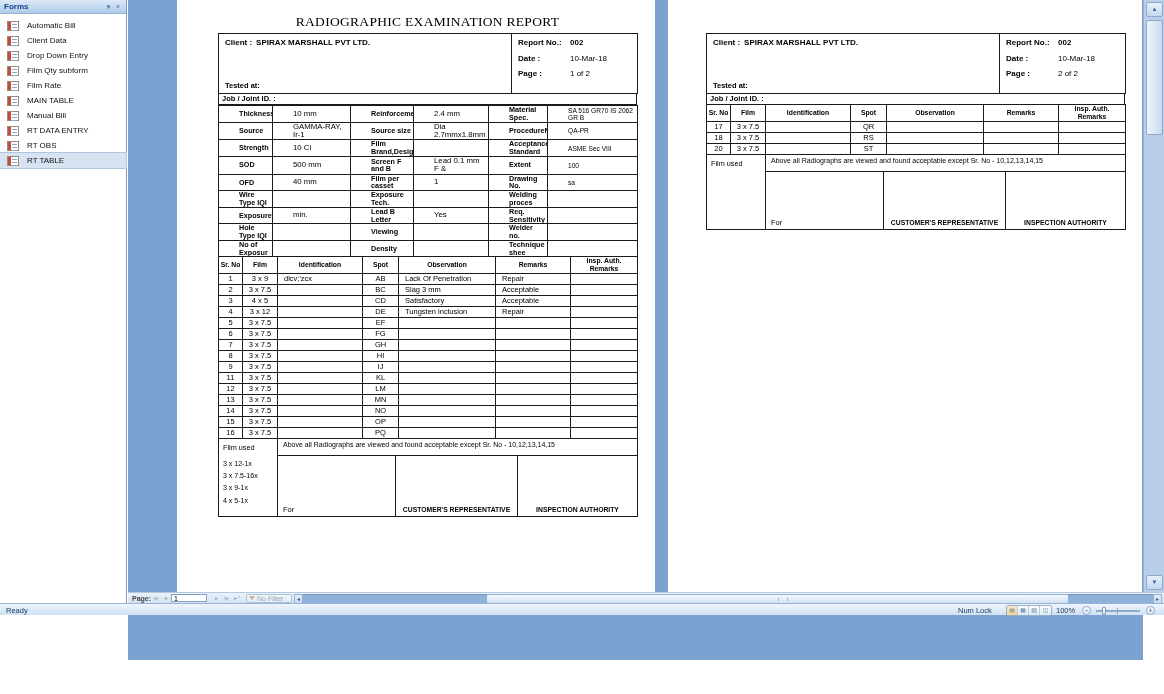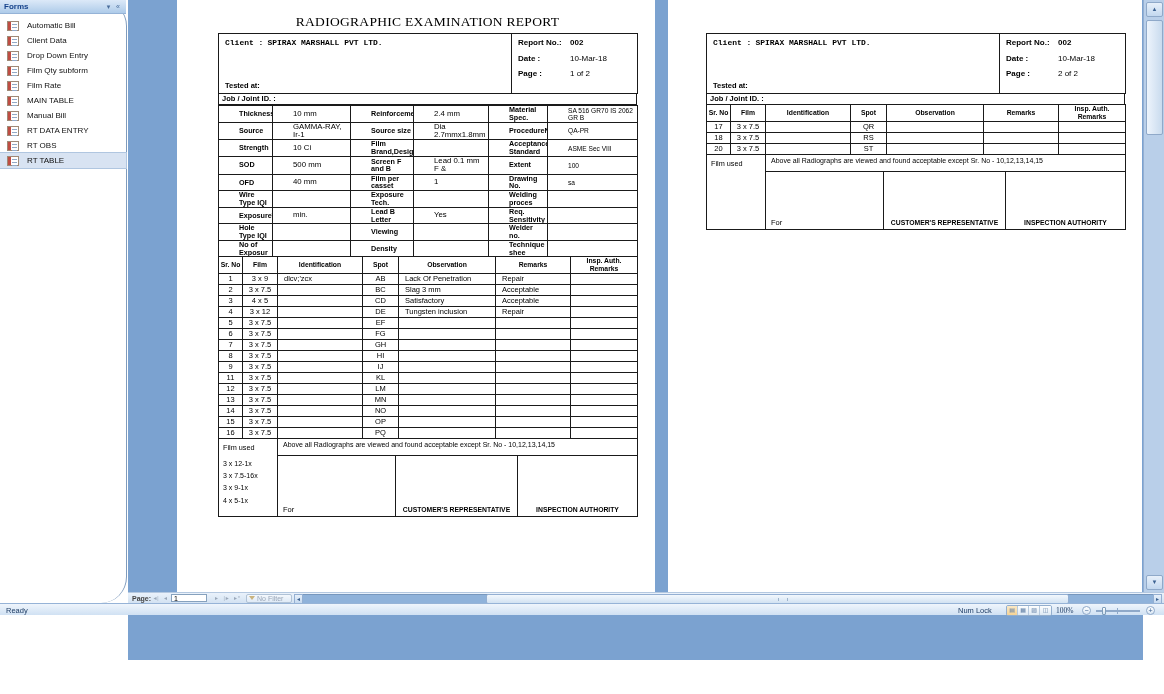--- a/index.html
+++ b/index.html
@@ -2,21 +2,21 @@
 <html><head>
 <meta charset="utf-8">
 <style>
   * { box-sizing: border-box; margin: 0; padding: 0; }
   html,body { background:#fff; }
   .app { position:relative; width:1164px; height:694px; background:#fff; overflow:hidden;
          font-family:"Liberation Sans", sans-serif; color:#000; }
 
   
   .sidebar { position:absolute; left:0; top:0; width:127px; height:603px; background:#fff;
-             border-right:1px solid #7e9bbd;border-radius:26px; }
+             border-right:1px solid #7e9bbd; }
   .sb-header { height:14px; background:linear-gradient(#dce9f8,#aecbe9); border-bottom:1px solid #95b3d7;
                display:flex; align-items:center; justify-content:space-between; padding:0 4px;
                font-size:8px; font-weight:bold; color:#15428b; }
   .sb-hdr-icons { color:#4a6d9b; font-size:7px; letter-spacing:2px; font-weight:normal; }
   .sb-items { list-style:none; margin-top:4px; }
   .sb-item { height:15px; display:flex; align-items:center; padding-left:7px; font-size:8px; color:#111; }
   .sb-item.selected { background:#d8e3f2; outline:1px solid #b0c6e0; }
   .form-icon { width:12px; height:10px; border:1px solid #9f8a77; background:#fff; margin-right:8px;
                position:relative; flex:none; }
   .form-icon::before { content:""; position:absolute; left:0; top:0; bottom:0; width:3px; background:#bf4d43; }
@@ -34,21 +34,21 @@
 
   .rpt-title { text-align:center; font-family:"Liberation Serif", serif; font-weight:normal;
                font-size:13.5px; letter-spacing:.3px; height:15px; margin-bottom:4px; white-space:nowrap; }
 
   table.tbl { width:100%; border-collapse:collapse; table-layout:fixed; background:#fff; }
   table.tbl td, table.tbl th { border:1px solid #1a1a1a; overflow:hidden; }
 
   
   .hdr-tbl td { height:60px; vertical-align:top; }
   .hdr-left { position:relative; padding:4px 6px 2px; }
-  .client-line { font-weight:bold; font-size:8px;font-family:Liberation Mono, monospace; }
+  .client-line { font-weight:bold; font-size:8px; }
   .client-line .lab { margin-right:4px; }
   .tested-line { position:absolute; left:6px; bottom:3px; font-weight:bold; font-size:7.5px; }
   .hdr-right { padding:4px 2px 3px 6px; }
   .hdr-right .row { display:flex; font-size:8px; margin-bottom:6.5px; }
   .hdr-right .lab { font-weight:bold; width:52px; flex:none; }
   .hdr-right .val-b { font-weight:bold; }
 
   .job-row { border:1px solid #1a1a1a; border-top:none; height:11px; line-height:10px;
              font-size:7.5px; font-weight:bold; padding-left:3px; background:#fff; }
 
@@ -113,21 +113,21 @@
                background:linear-gradient(#eff5fc,#d0e1f3); border-top:1px solid #96b3d7;
                font-size:7.5px; color:#1e3c64; }
   .statusbar > * { position:absolute; }
   .sb-ready { left:6px; top:2px; }
   .sb-numlock { left:958px; top:2px; }
   .viewbtns { left:1006px; top:1px; display:flex; border:1px solid #93aecd; border-radius:2px; overflow:hidden; }
   .vb { width:11px; height:9px; background:linear-gradient(#fdfefe,#dde9f4); border-right:1px solid #b6c9de;
         font-size:6px; line-height:9px; text-align:center; color:#5b7ba3; }
   .vb:last-child { border-right:none; }
   .vb.active { background:linear-gradient(#fbe9c6,#f6d394); }
-  .zoom-pct { left:1056px; top:2px;font-family:Liberation Serif, serif; }
+  .zoom-pct { left:1056px; top:2px; }
   .zbtn { width:9px; height:9px; top:1.5px; border:1px solid #8fa9c9; border-radius:5px;
           background:linear-gradient(#ffffff,#d8e6f4); color:#3c6292; font-size:7px; line-height:7px;
           text-align:center; }
   .zoom-out { left:1082px; } .zoom-in { left:1146px; }
   .zoom-track { left:1096px; top:6px; width:44px; height:2px; background:#8fa9c9; }
   .zoom-tick { left:1117px; top:4px; width:1px; height:6px; background:#8fa9c9; }
   .zoom-handle { left:1102px; top:3px; width:4px; height:8px; background:linear-gradient(#fff,#cfe0f0);
                  border:1px solid #7f9db9; border-radius:1px; }
 </style>
 </head>

